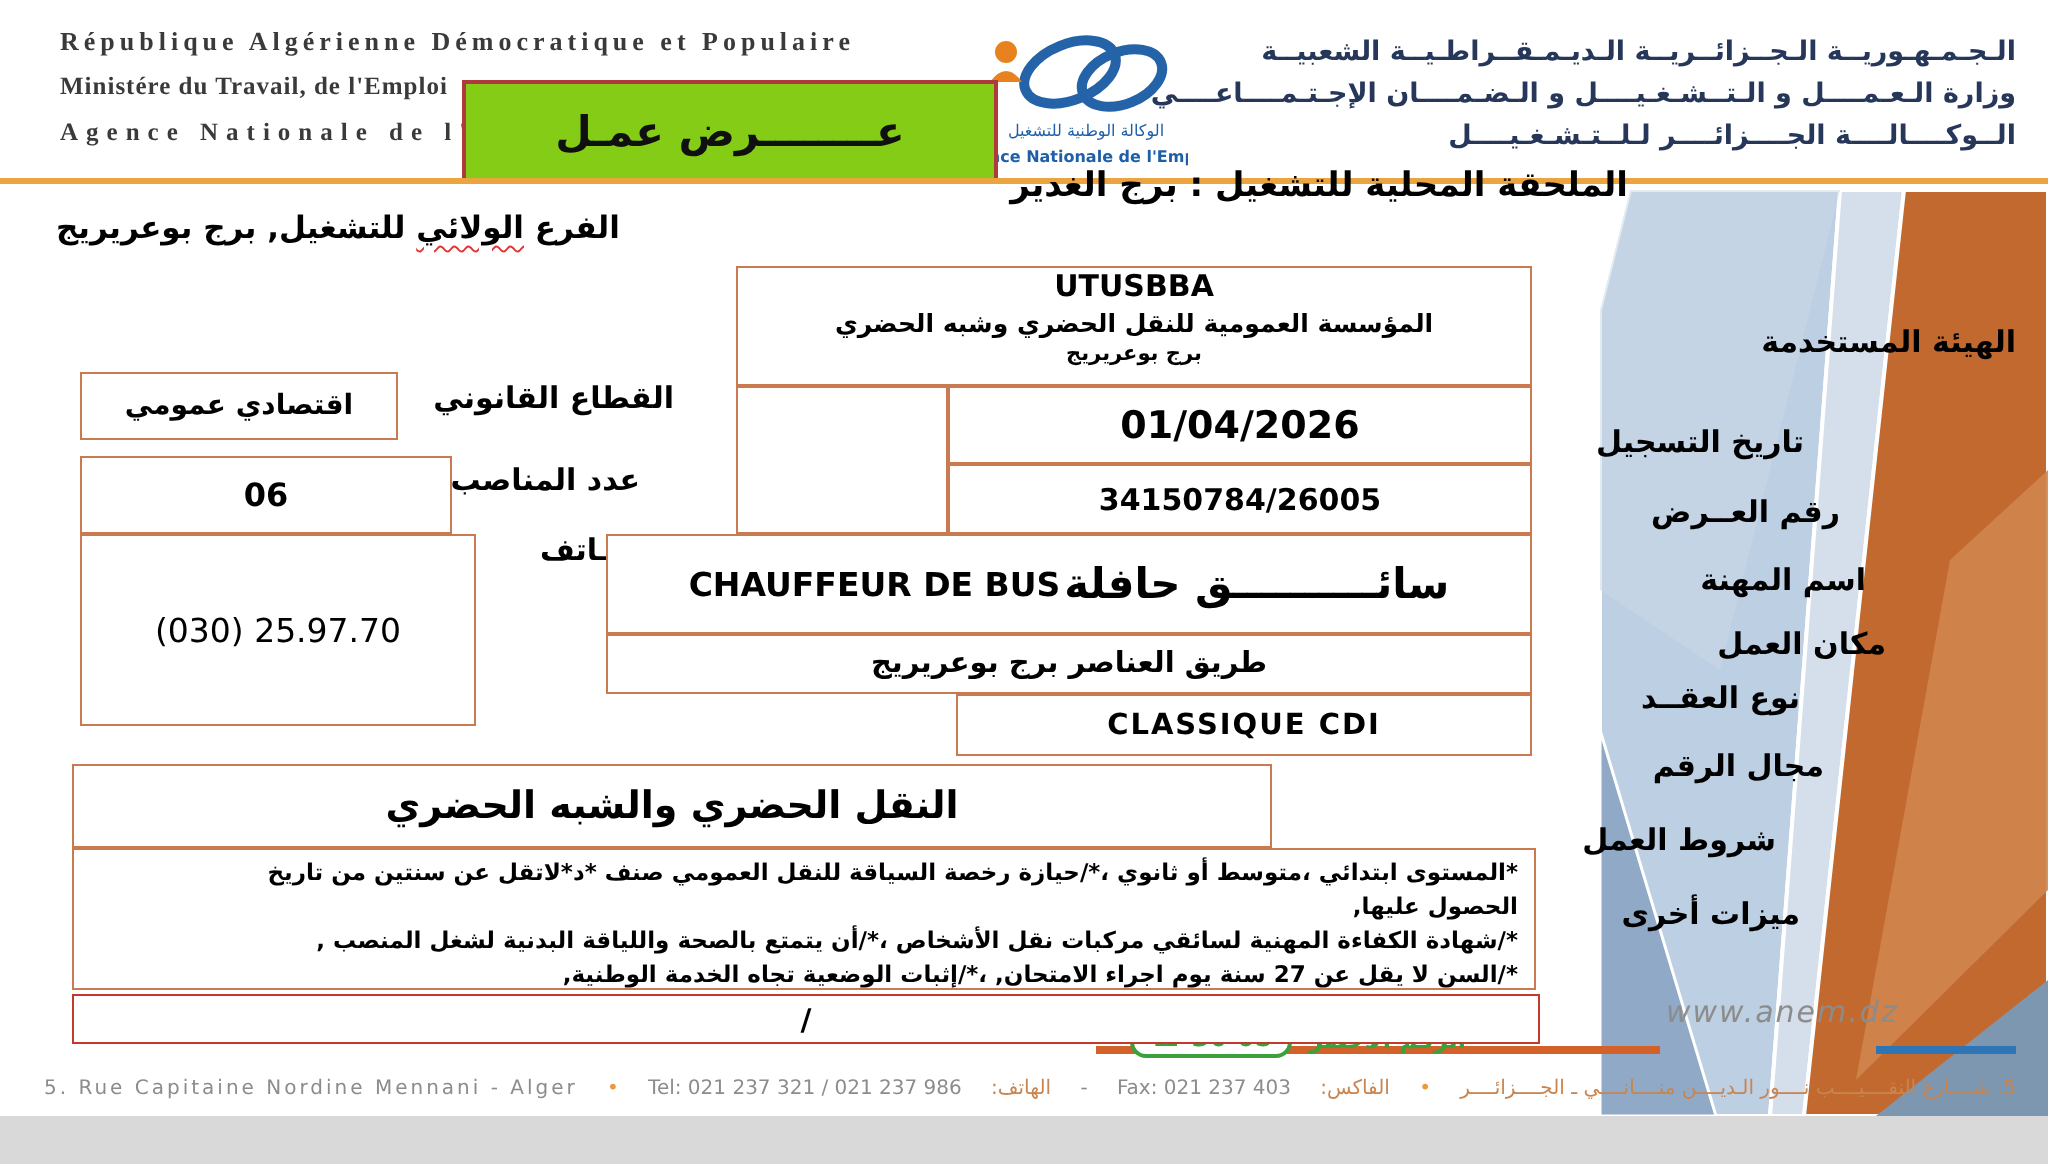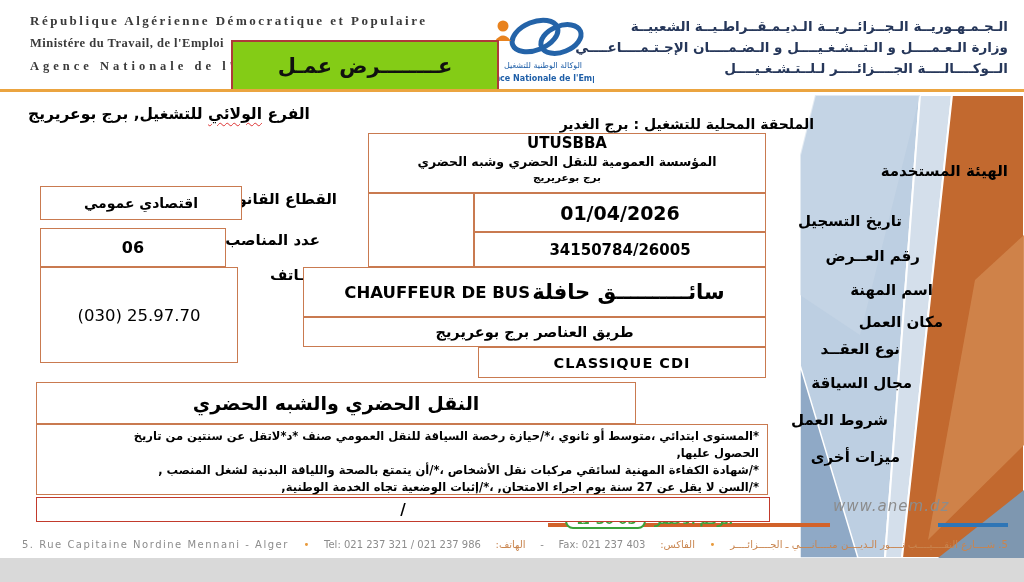--- a/index.html
+++ b/index.html
@@ -61,37 +61,37 @@
   <svg class="abs" style="left:800px;top:95px;" width="224" height="463" viewBox="0 0 224 463" preserveAspectRatio="none">
     <polygon points="15,0 120,0 85,463 0,463 0,60" fill="#BDCFE2" stroke="#fff" stroke-width="2"></polygon>
     <polygon points="120,0 152,0 102,463 85,463" fill="#D4DFEB" stroke="#fff" stroke-width="2"></polygon>
     <polygon points="0,270 58,463 0,463" fill="#8FA9C6" stroke="#fff" stroke-width="1.5"></polygon>
     <polygon points="152,0 224,0 224,463 102,463" fill="#C2692F" stroke="#fff" stroke-width="2"></polygon>
     <polygon points="224,140 224,350 128,445 175,185" fill="#D0854D" opacity="0.9"></polygon>
     <polygon points="224,395 224,463 138,463" fill="#7E97B0"></polygon>
     <polygon points="15,0 120,0 60,240 0,200 0,60" fill="#CBD9E8" opacity="0.55"></polygon>
   </svg>
 
-  <div class="abs rtl b" style="right:210px;top:116px;font-size:14px;">الملحقة المحلية للتشغيل : برج الغدير</div>
+  <div class="abs rtl b" style="right:210px;top:83px;font-size:17px;">الملحقة المحلية للتشغيل : برج الغدير</div>
   <div class="abs rtl b" style="left:28px;top:105px;font-size:15.5px;">
     <span>الفرع </span><span class="wavy">الولائي</span><span> للتشغيل, برج بوعريريج</span>
   </div>
 
   <div class="abs lab rtl" style="right:16px;top:162px;">الهيئة المستخدمة</div>
   <div class="abs lab rtl" style="right:122px;top:212px;">تاريخ التسجيل</div>
   <div class="abs lab rtl" style="right:104px;top:247px;">رقم العــرض</div>
   <div class="abs lab rtl" style="right:91px;top:281px;">اسم المهنة</div>
   <div class="abs lab rtl" style="right:81px;top:313px;">مكان العمل</div>
   <div class="abs lab rtl" style="right:124px;top:340px;">نوع العقــد</div>
-  <div class="abs lab rtl" style="right:112px;top:374px;">مجال السياقة</div>
+  <div class="abs lab rtl" style="right:112px;top:374px;">مجال الرقم</div>
   <div class="abs lab rtl" style="right:136px;top:411px;">شروط العمل</div>
   <div class="abs lab rtl" style="right:124px;top:448px;">ميزات أخرى</div>
 
   <div class="abs lab rtl" style="right:687px;top:190px;">القطاع القانوني</div>
-  <div class="abs obox center rtl b" style="left:40px;top:186px;width:202px;height:34px;font-size:14px;">اقتصادي عمومي</div>
+  <div class="abs obox center rtl b" style="left:40px;top:186px;width:159px;height:34px;font-size:14px;">اقتصادي عمومي</div>
 
   <div class="abs lab rtl" style="right:704px;top:231px;">عدد المناصب</div>
   <div class="abs obox center b" style="left:40px;top:228px;width:186px;height:39px;font-size:16px;">06</div>
 
   <div class="abs lab rtl" style="right:694px;top:266px;">الهــاتف</div>
   <div class="abs obox center ltr" style="left:40px;top:267px;width:198px;height:96px;font-size:16.5px;">(030) 25.97.70</div>
 
   <div class="abs obox" style="left:368px;top:133px;width:398px;height:60px;text-align:center;">
     <div class="b" style="font-size:15px;line-height:19px;">UTUSBBA</div>
     <div class="b rtl" style="font-size:12.5px;line-height:17px;">المؤسسة العمومية للنقل الحضري وشبه الحضري</div>

